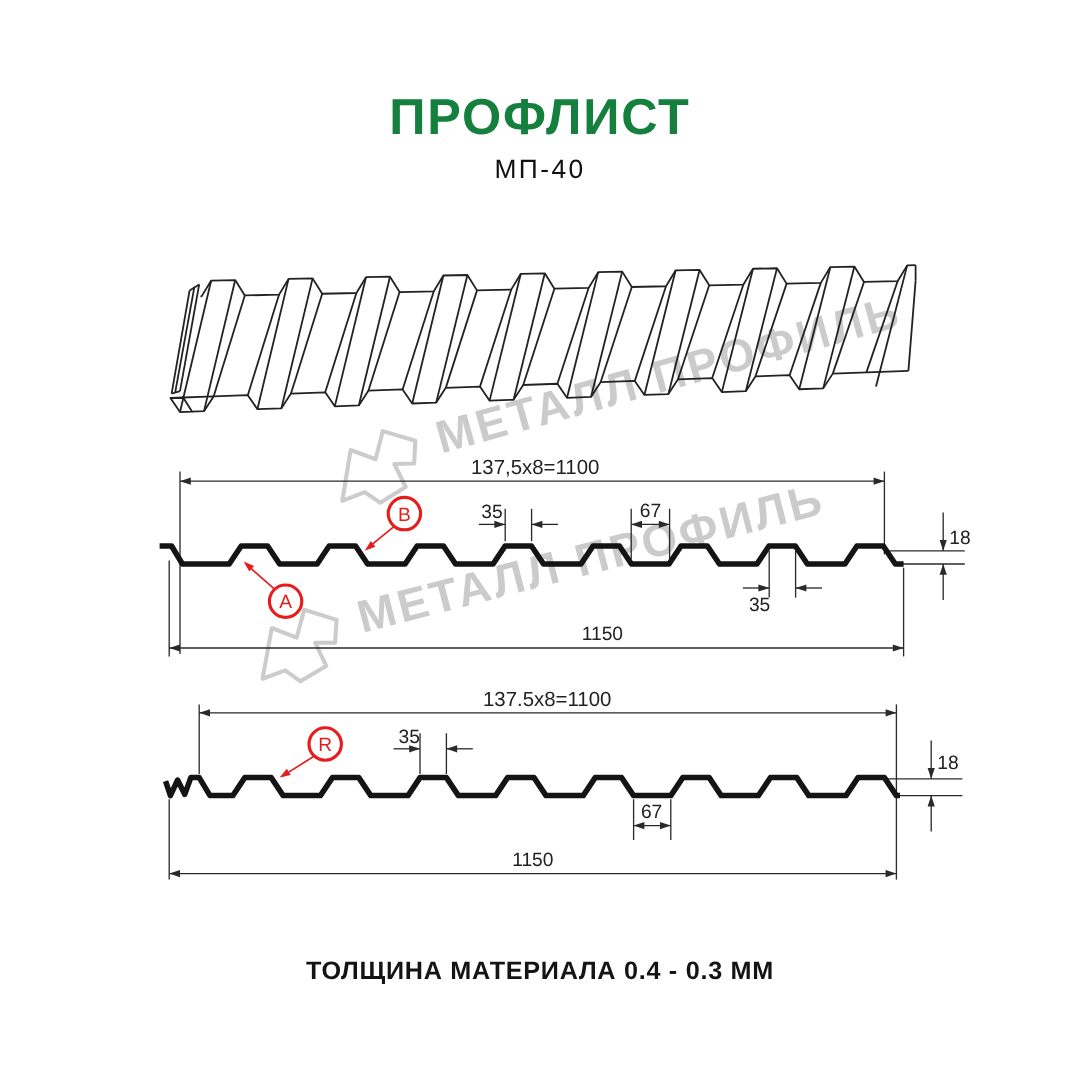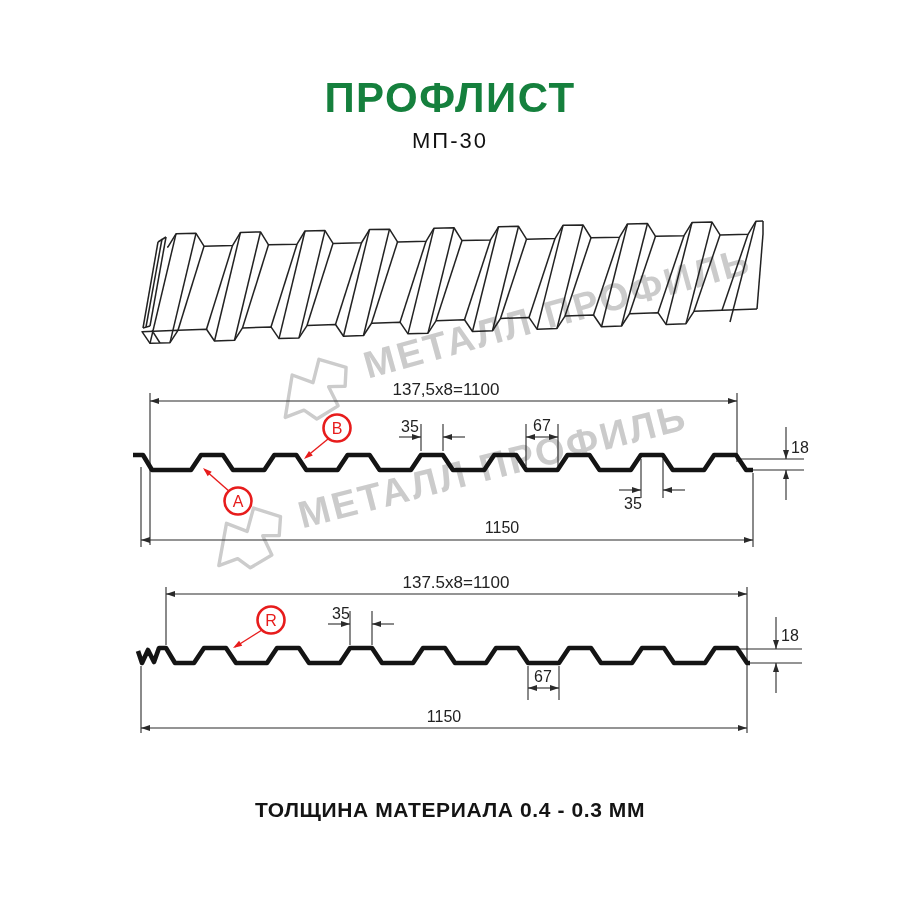--- a/index.html
+++ b/index.html
@@ -21,21 +21,21 @@
   text.dim{font-family:"Liberation Sans",sans-serif;font-size:16px;fill:#222;}
   text.dim-lg{font-size:17px;}
   text.callout{font-family:"Liberation Sans",sans-serif;font-size:16px;font-weight:500;fill:#e71c1c;}
 </style>
 </head>
 <body>
 
 <div id="stage">
 
   <div class="title">ПРОФЛИСТ</div>
-  <div class="subtitle">МП-30</div>
+  <div class="subtitle">МП-40</div>
 
   <div class="wm" id="wm1">
     <svg width="84" height="64" viewBox="0 0 84 64">
       <path d="M6 52 L24 13 L42 26 L54 5 L78 20 L72 38 L56 34 L60 55 L36 62 L26 50 Z" fill="none" stroke="#cccccc" stroke-width="3.4" stroke-linejoin="round"></path>
     </svg>
     <span class="wm-text">МЕТАЛЛ ПРОФИЛЬ</span>
   </div>
 
   <div class="wm" id="wm2">
     <svg width="84" height="64" viewBox="0 0 84 64">

